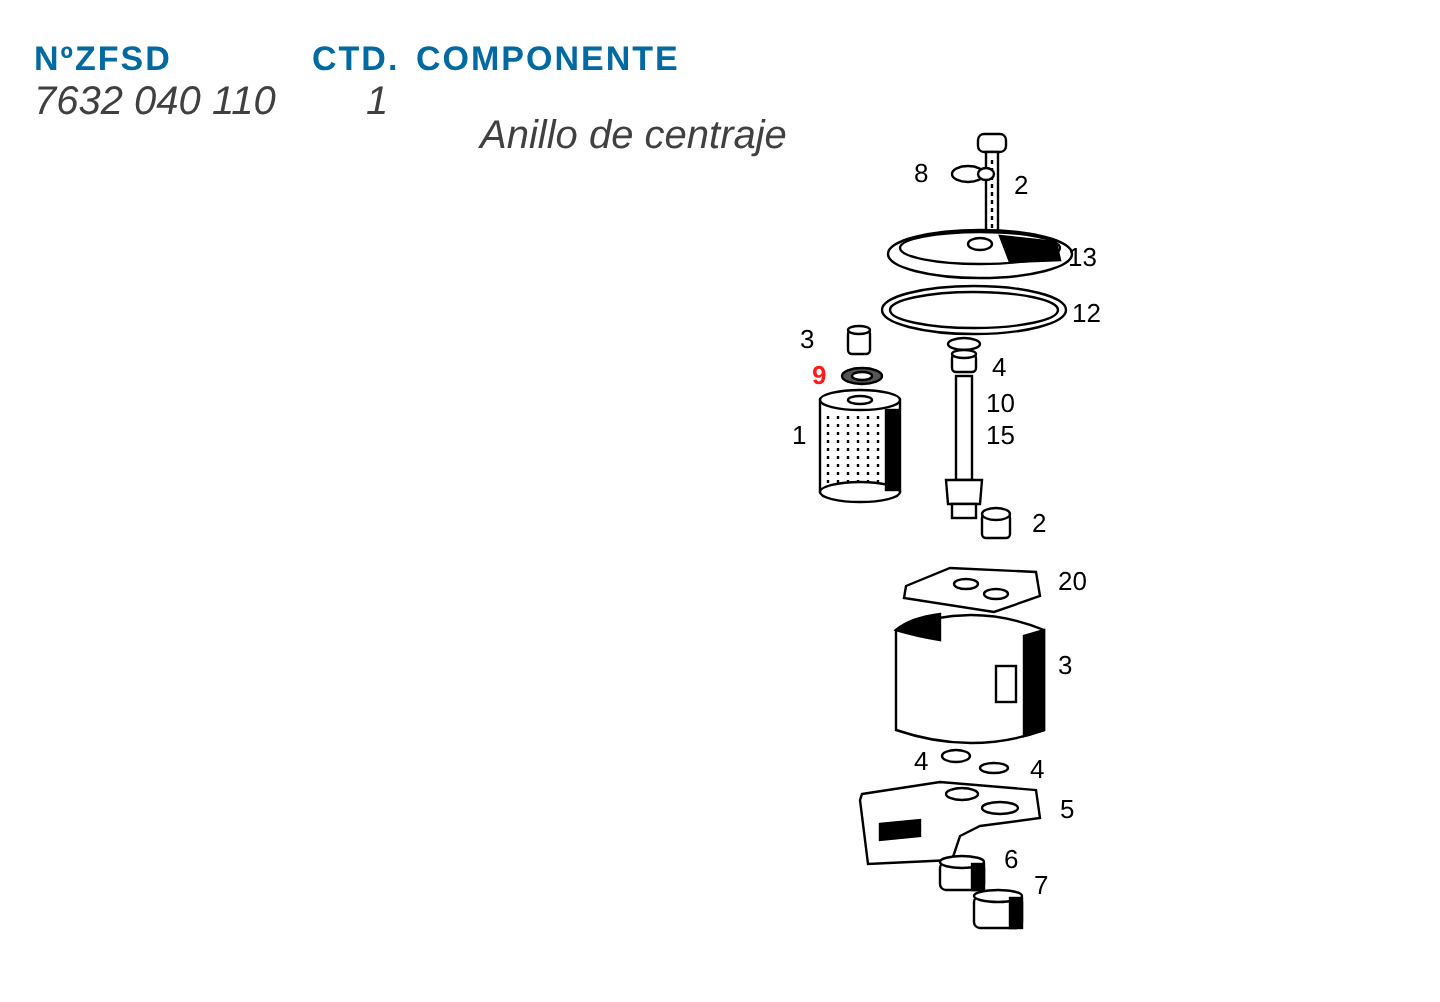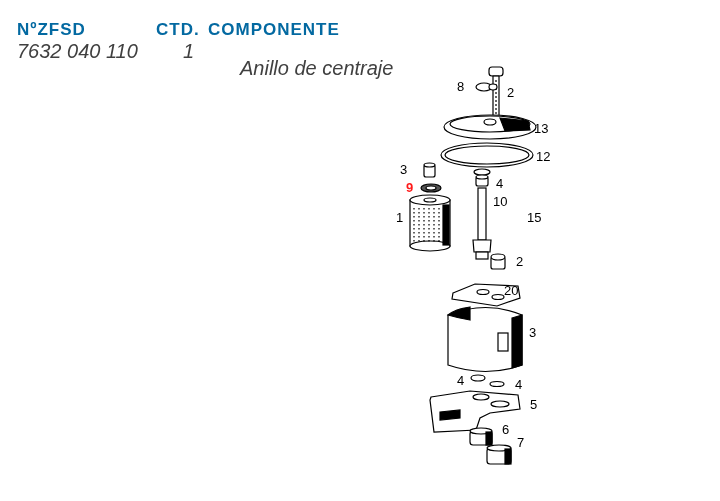--- a/index.html
+++ b/index.html
@@ -140,22 +140,22 @@
 
   <span class="lbl" style="left:457px;top:79px;">8</span>
   <span class="lbl" style="left:507px;top:85px;">2</span>
   <span class="lbl" style="left:534px;top:121px;">13</span>
   <span class="lbl" style="left:536px;top:149px;">12</span>
   <span class="lbl" style="left:400px;top:162px;">3</span>
   <span class="lbl" style="left:493px;top:166px;margin-top:28px;">10</span>
   <span class="lbl hl" style="left:406px;top:180px;">9</span>
   <span class="lbl" style="left:496px;top:176px;">4</span>
   <span class="lbl" style="left:396px;top:210px;">1</span>
-  <span class="lbl" style="left:493px;top:210px;margin-left:34px;">15</span>
+  <span class="lbl" style="left:493px;top:210px;">15</span>
   <span class="lbl" style="left:516px;top:254px;">2</span>
-  <span class="lbl" style="left:504px;top:283px;">20</span>
+  <span class="lbl" style="left:529px;top:283px;">20</span>
   <span class="lbl" style="left:529px;top:325px;">3</span>
   <span class="lbl" style="left:457px;top:373px;">4</span>
   <span class="lbl" style="left:515px;top:377px;">4</span>
   <span class="lbl" style="left:530px;top:397px;">5</span>
   <span class="lbl" style="left:502px;top:422px;">6</span>
   <span class="lbl" style="left:517px;top:435px;">7</span>
 </div>
 
 </body></html>

